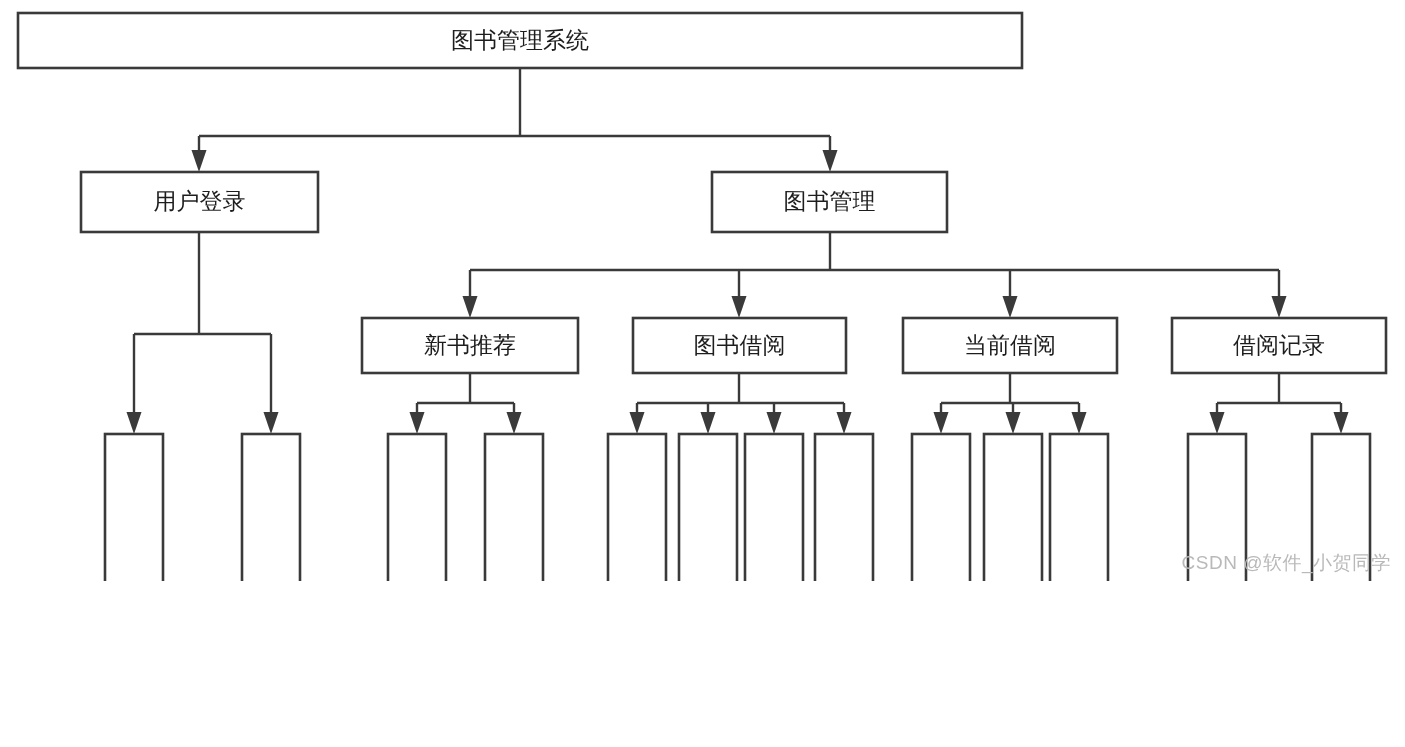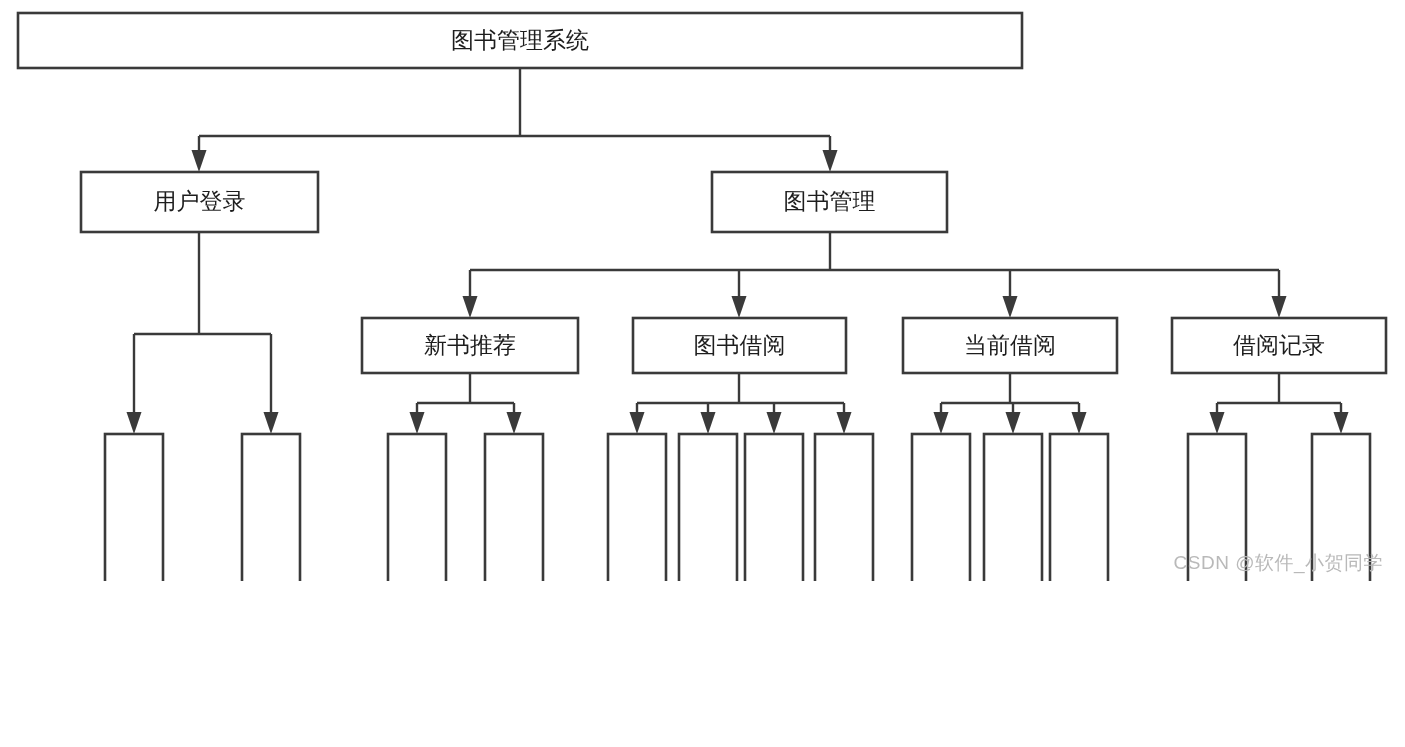--- a/index.html
+++ b/index.html
@@ -68,21 +68,21 @@
   }
   .leaf-label-wrap {
     position: absolute;
     display: flex;
     align-items: center;
     justify-content: center;
     pointer-events: none;
   }
   #watermark {
     position: absolute;
-    right: 22px;
+    right: 14px;
     bottom: 5px;
     font-family: "Liberation Sans", "DejaVu Sans", sans-serif;
     font-size: 19px;
     color: #b9b9b9;
     letter-spacing: 0.5px;
     white-space: nowrap;
   }
 </style>
 </head>
 <body>

